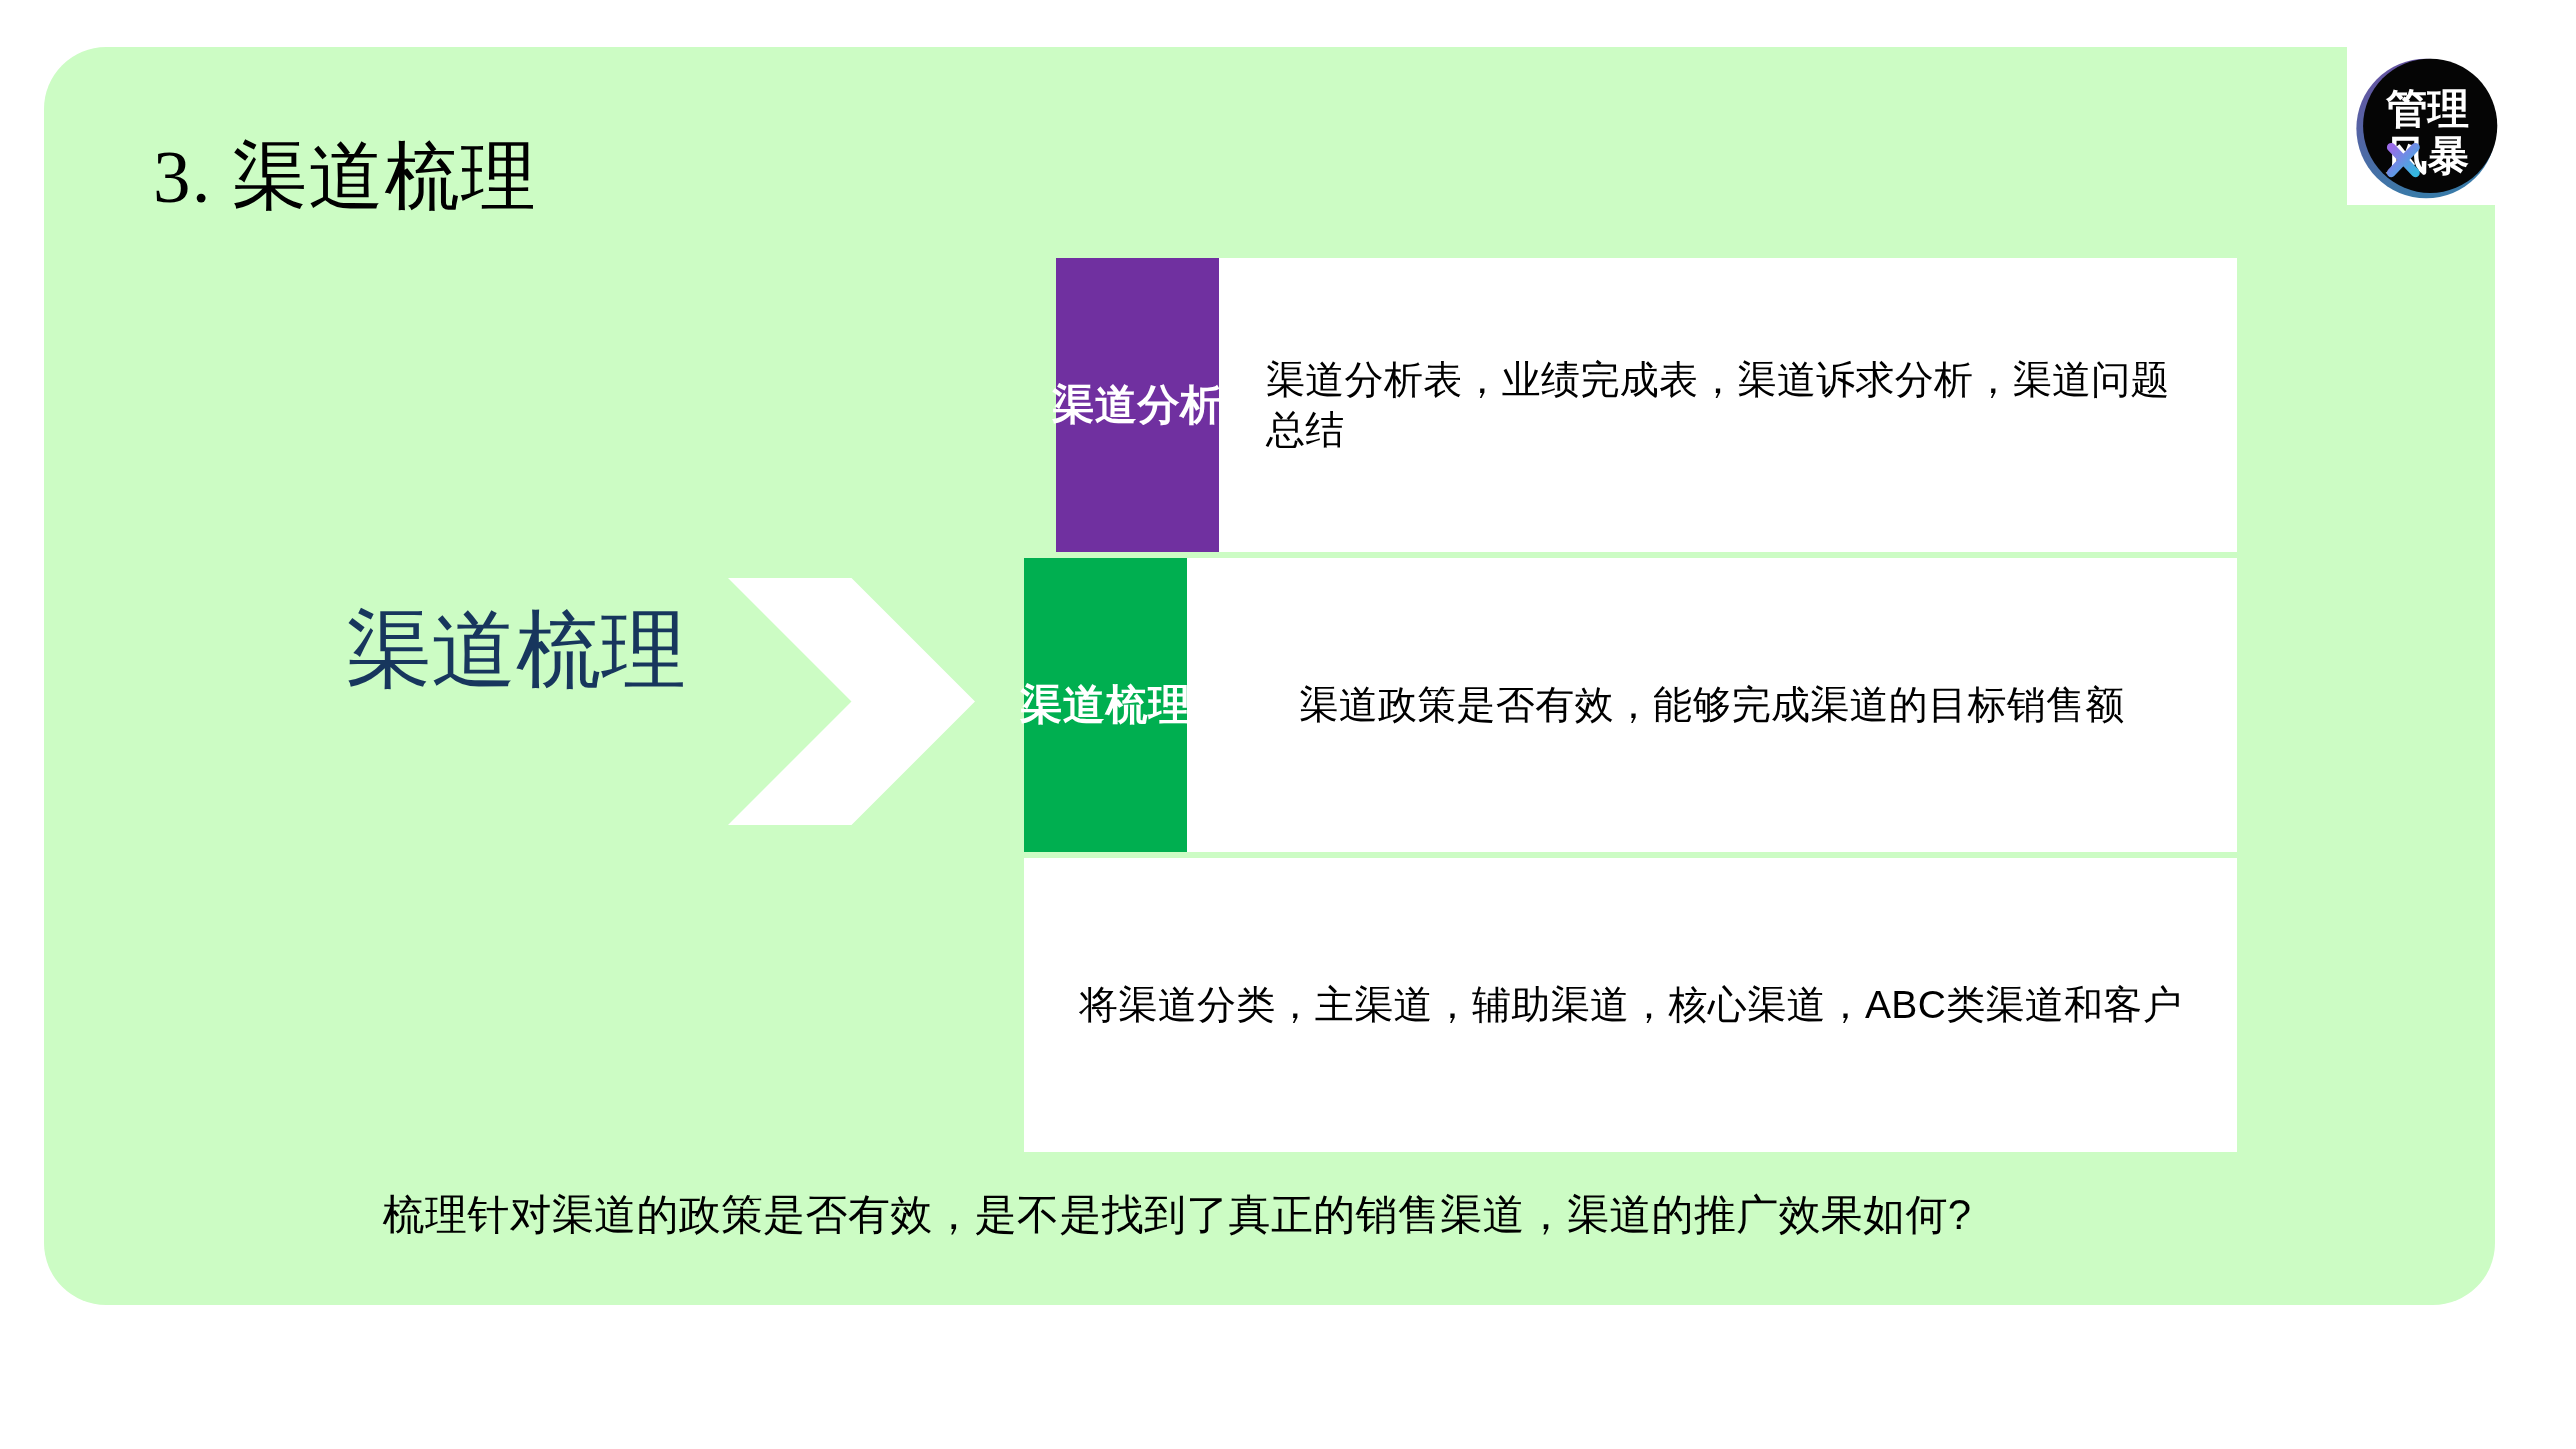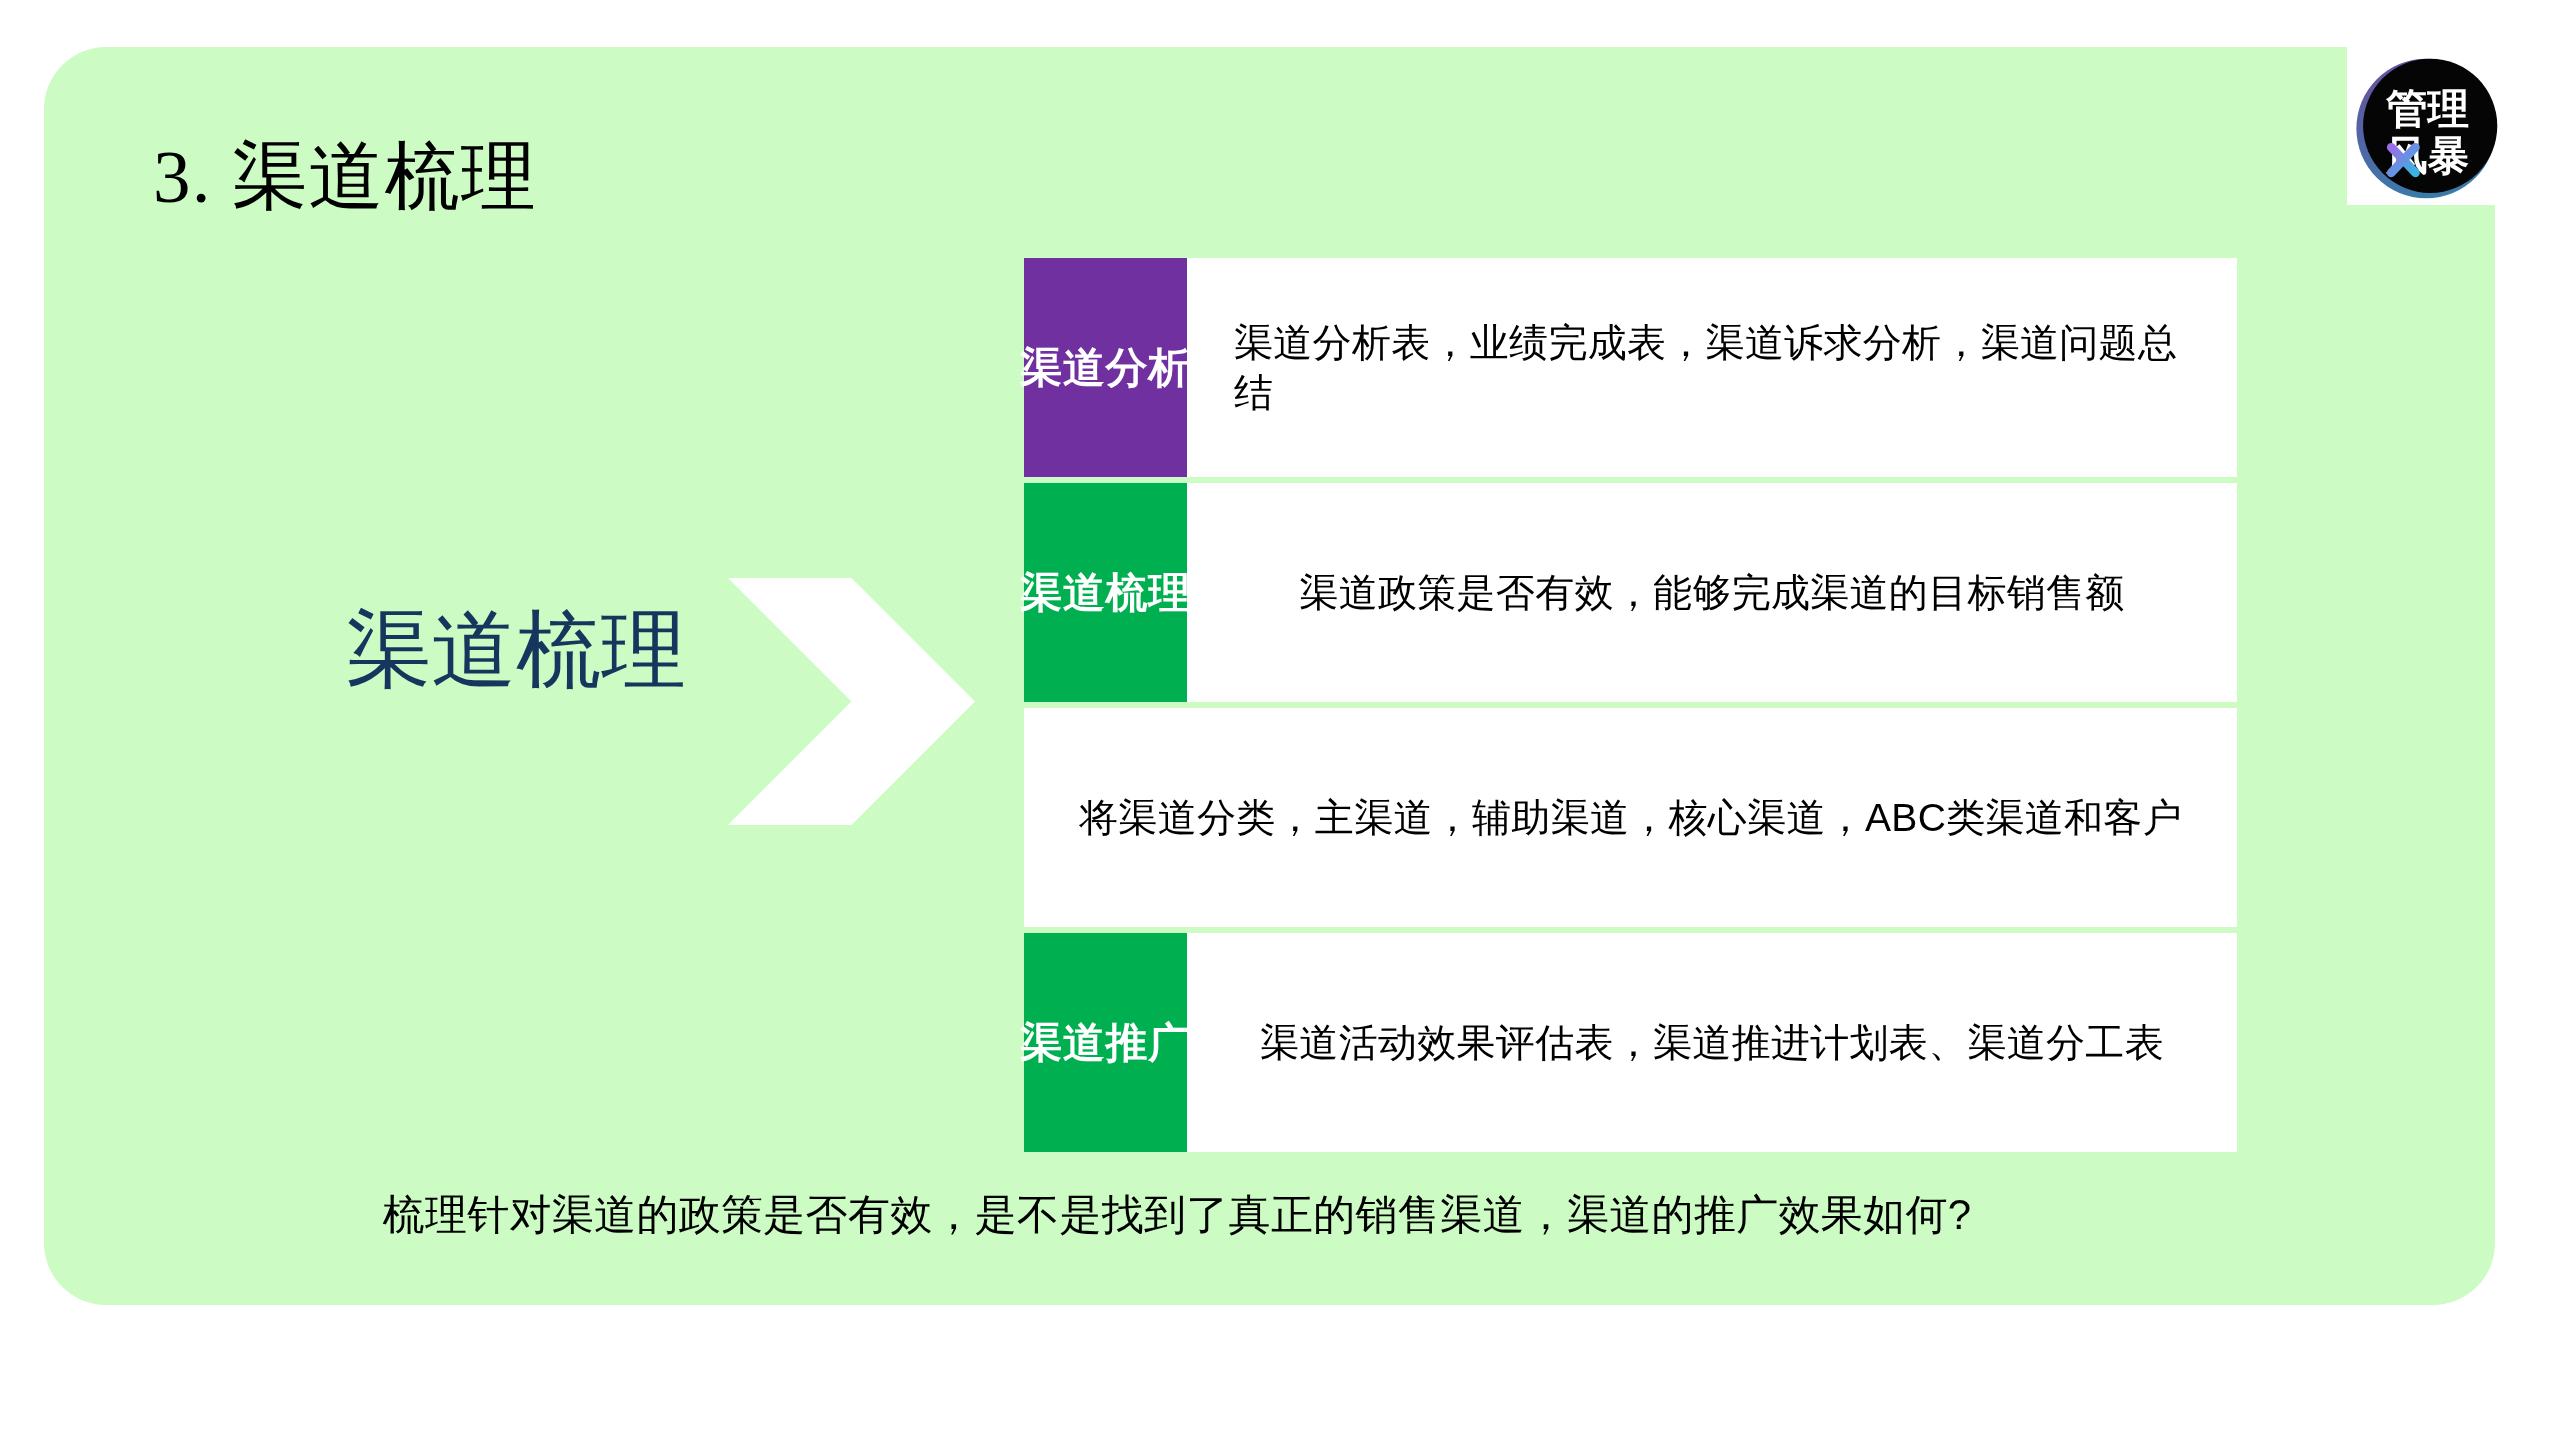--- a/index.html
+++ b/index.html
@@ -71,21 +71,21 @@
     display:flex;
     align-items:center;
     justify-content:center;
     color:#ffffff;
     font-family:"Liberation Sans", sans-serif;
     font-weight:bold;
     font-size:42px;
     letter-spacing:0.7px;
     white-space:nowrap;
   }
-  .row-label.purple{ background:#7030A0; }
+  .row-label.purple{ background:#7030A0;margin-left:32px; }
   .row-label.green { background:#00AF50; }
   .row-desc{
     flex:1 1 auto;
     background:#ffffff;
     display:flex;
     align-items:center;
     justify-content:center;
     padding:0 47px;
   }
   .row-desc span{
@@ -151,26 +151,20 @@
         <span>渠道政策是否有效，能够完成渠道的目标销售额</span>
       </div>
     </div>
 
     <div class="row">
       <div class="row-desc">
         <span>将渠道分类，主渠道，辅助渠道，核心渠道，ABC类渠道和客户</span>
       </div>
     </div>
 
-    <div class="row">
-      <div class="row-label green">渠道推广</div>
-      <div class="row-desc">
-        <span>渠道活动效果评估表，渠道推进计划表、渠道分工表</span>
-      </div>
-    </div>
 
   </div>
 
   <div id="caption">梳理针对渠道的政策是否有效，是不是找到了真正的销售渠道，渠道的推广效果如何?</div>
 
   <div id="logo-box"></div>
 
   <svg id="logo-mark" viewBox="0 0 228 228" xmlns="http://www.w3.org/2000/svg">
     <defs>
       <linearGradient id="ringgrad" x1="0" y1="0" x2="0.35" y2="1">

